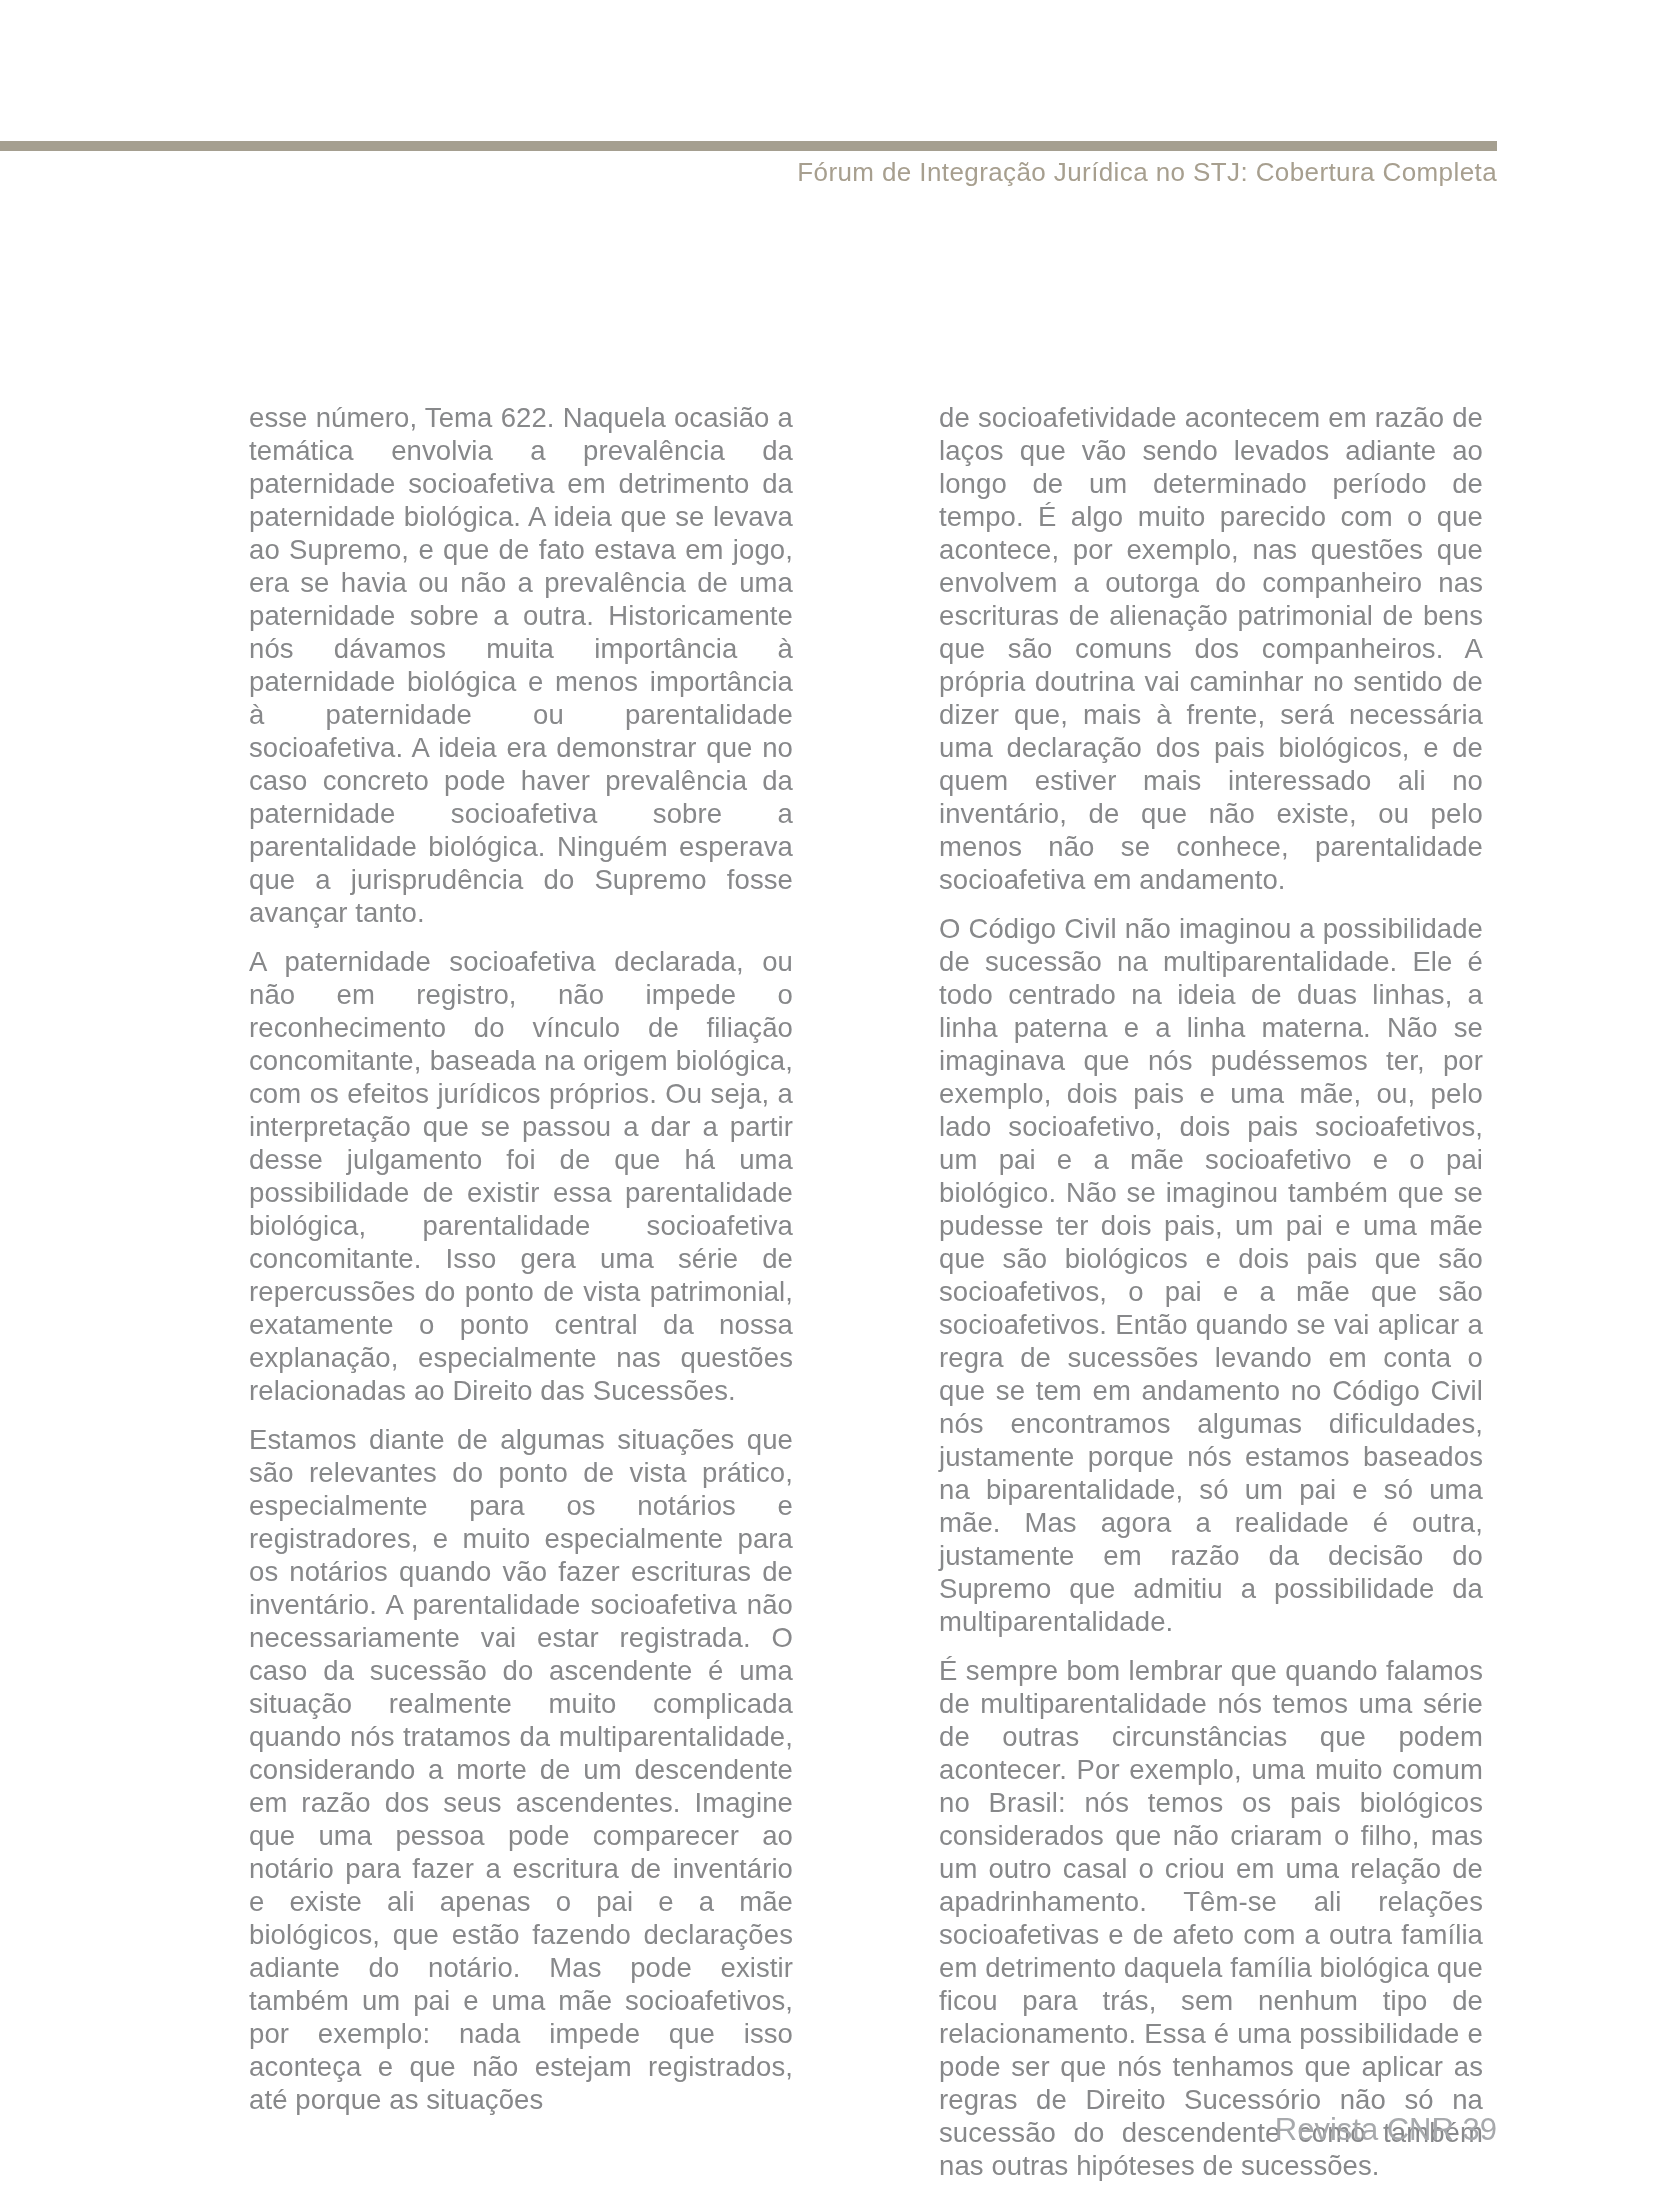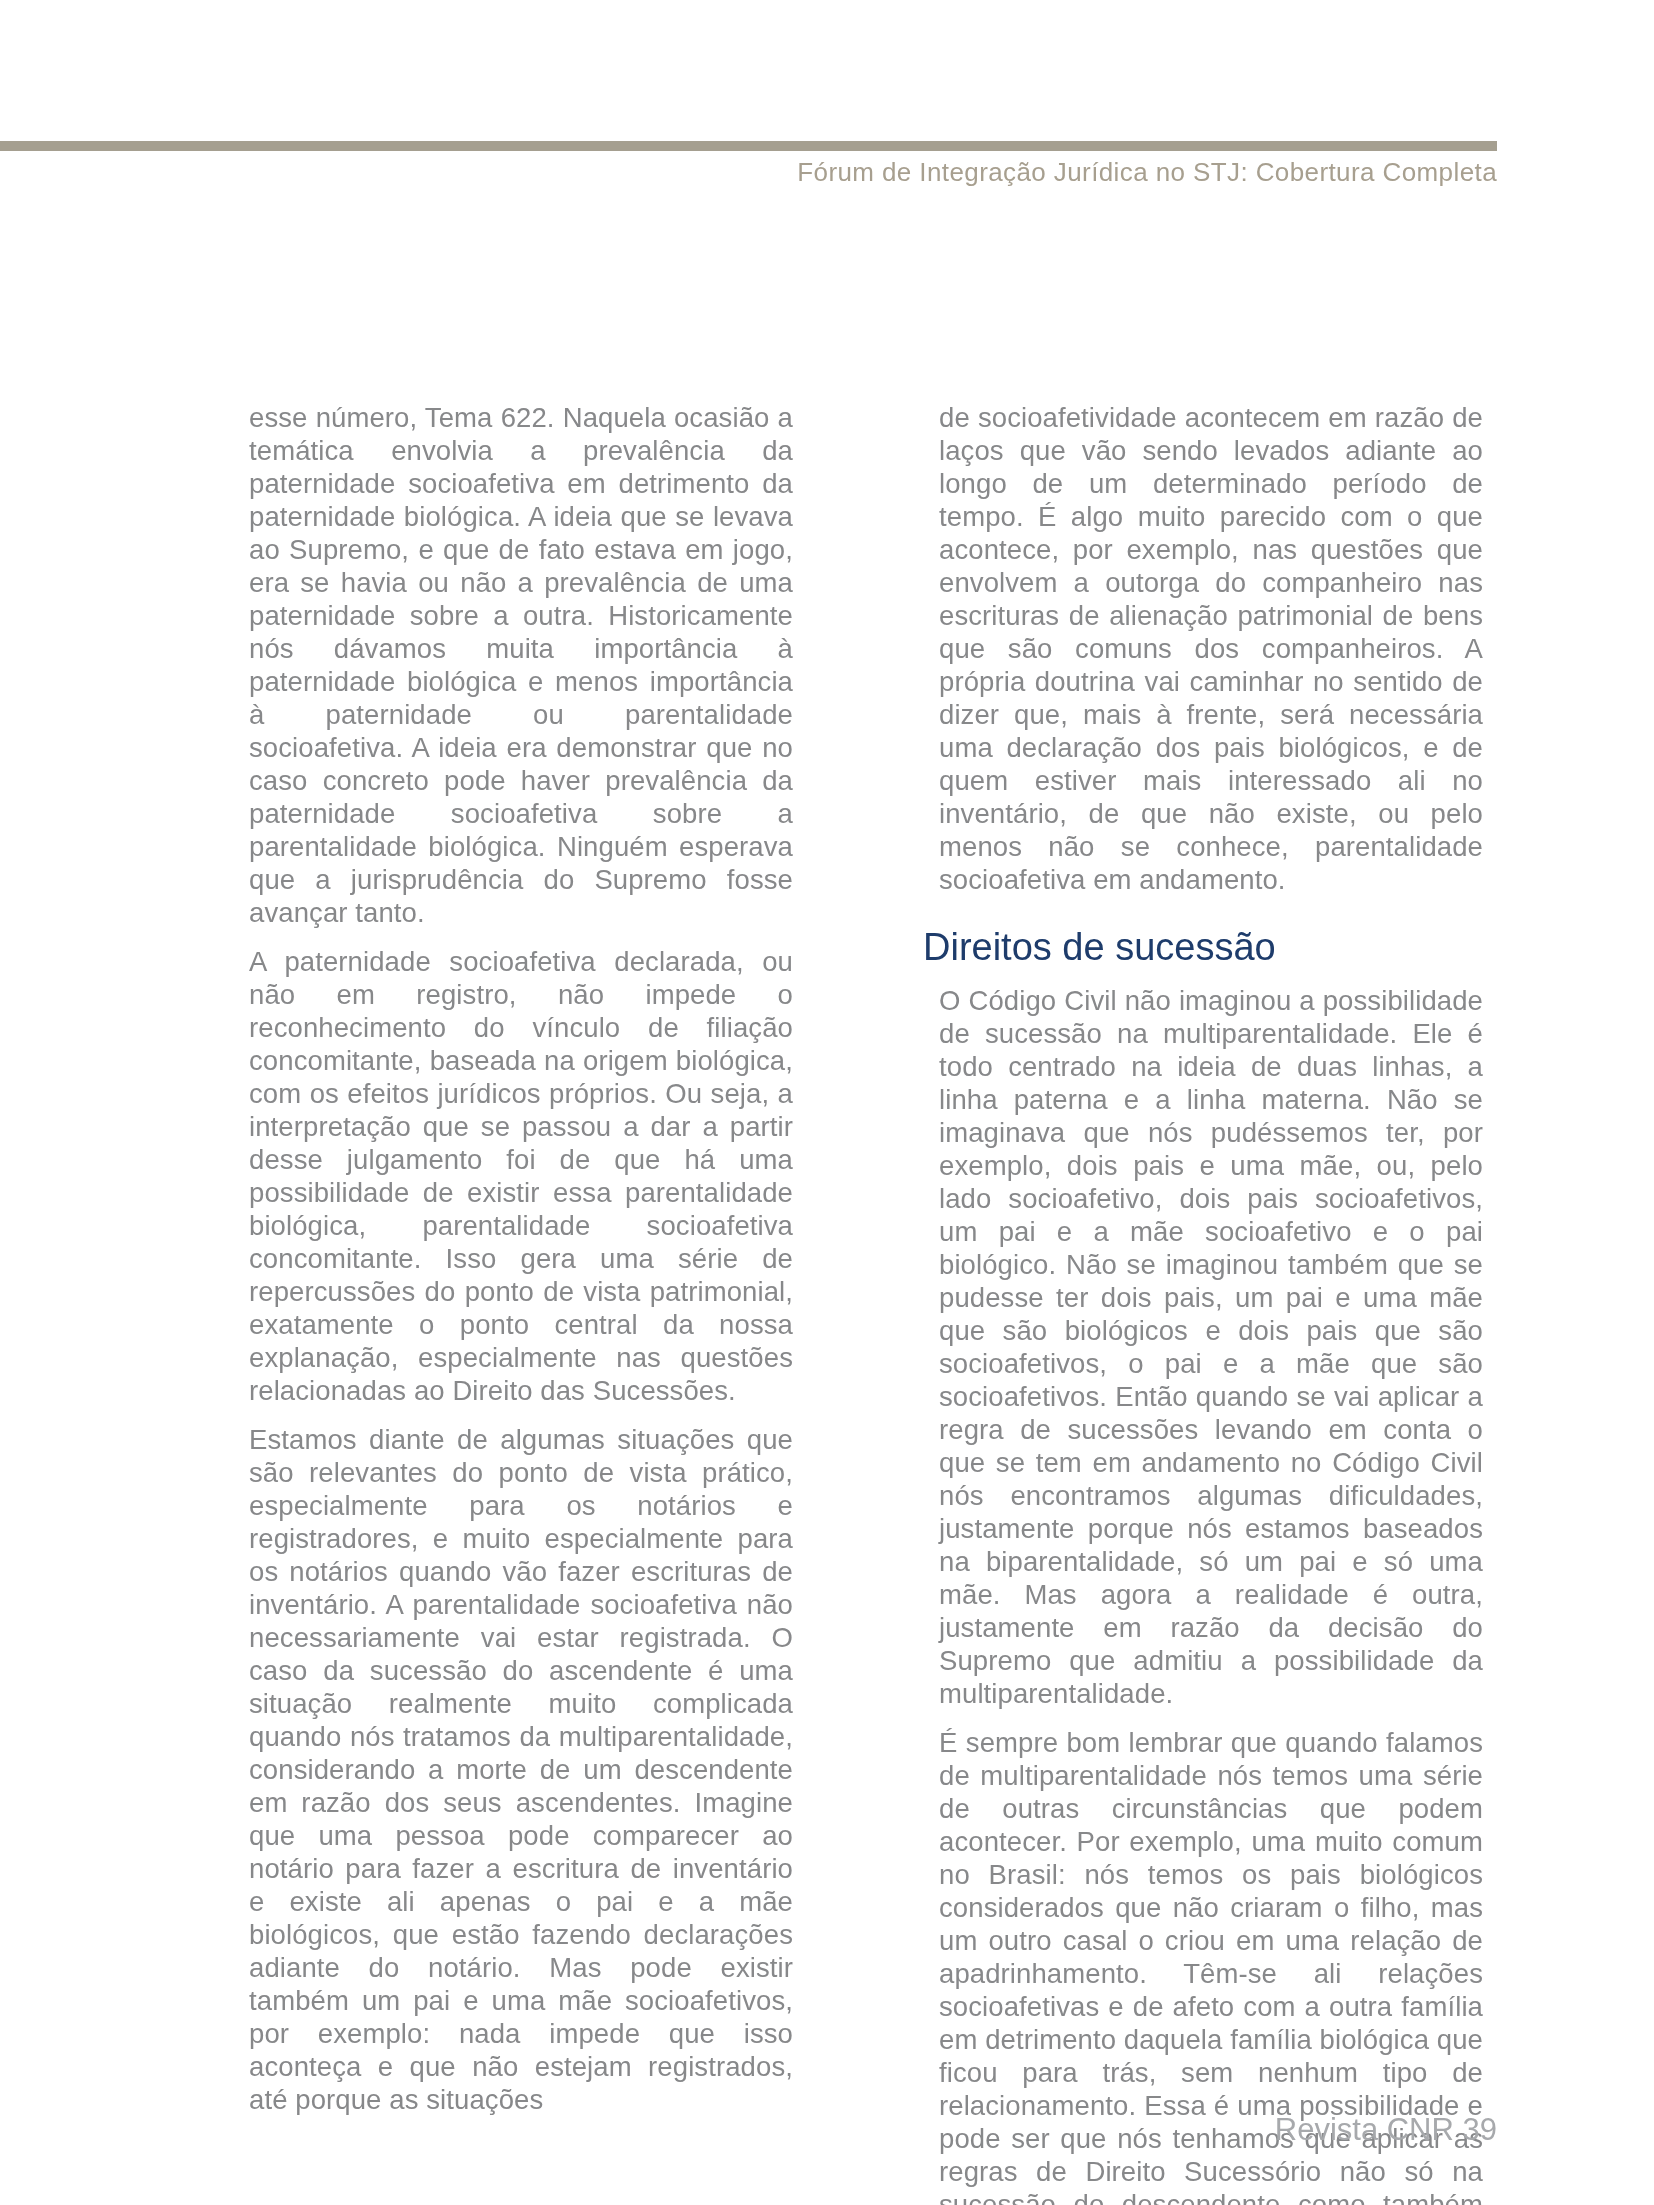--- a/index.html
+++ b/index.html
@@ -80,20 +80,19 @@
 <div class="content">
 
   <div class="column">
     <p>esse número, Tema 622. Naquela ocasião a temática envolvia a prevalência da paternidade socioafetiva em detrimento da paternidade biológica. A ideia que se levava ao Supremo, e que de fato estava em jogo, era se havia ou não a prevalência de uma paternidade sobre a outra. Historicamente nós dávamos muita importância à paternidade biológica e menos importância à paternidade ou parentalidade socioafetiva. A ideia era demonstrar que no caso concreto pode haver prevalência da paternidade socioafetiva sobre a parentalidade biológica. Ninguém esperava que a jurisprudência do Supremo fosse avançar tanto.</p>
     <p>A paternidade socioafetiva declarada, ou não em registro, não impede o reconhecimento do vínculo de filiação concomitante, baseada na origem biológica, com os efeitos jurídicos próprios. Ou seja, a interpretação que se passou a dar a partir desse julgamento foi de que há uma possibilidade de existir essa parentalidade biológica, parentalidade socioafetiva concomitante. Isso gera uma série de repercussões do ponto de vista patrimonial, exatamente o ponto central da nossa explanação, especialmente nas questões relacionadas ao Direito das Sucessões.</p>
     <p>Estamos diante de algumas situações que são relevantes do ponto de vista prático, especialmente para os notários e registradores, e muito especialmente para os notários quando vão fazer escrituras de inventário. A parentalidade socioafetiva não necessariamente vai estar registrada. O caso da sucessão do ascendente é uma situação realmente muito complicada quando nós tratamos da multiparentalidade, considerando a morte de um descendente em razão dos seus ascendentes. Imagine que uma pessoa pode comparecer ao notário para fazer a escritura de inventário e existe ali apenas o pai e a mãe biológicos, que estão fazendo declarações adiante do notário. Mas pode existir também um pai e uma mãe socioafetivos, por exemplo: nada impede que isso aconteça e que não estejam registrados, até porque as situações</p>
   </div>
 
   <div class="column">
     <p>de socioafetividade acontecem em razão de laços que vão sendo levados adiante ao longo de um determinado período de tempo. É algo muito parecido com o que acontece, por exemplo, nas questões que envolvem a outorga do companheiro nas escrituras de alienação patrimonial de bens que são comuns dos companheiros. A própria doutrina vai caminhar no sentido de dizer que, mais à frente, será necessária uma declaração dos pais biológicos, e de quem estiver mais interessado ali no inventário, de que não existe, ou pelo menos não se conhece, parentalidade socioafetiva em andamento.</p>
-    <h2>Direitos de sucessão</h2>
     <p>O Código Civil não imaginou a possibilidade de sucessão na multiparentalidade. Ele é todo centrado na ideia de duas linhas, a linha paterna e a linha materna. Não se imaginava que nós pudéssemos ter, por exemplo, dois pais e uma mãe, ou, pelo lado socioafetivo, dois pais socioafetivos, um pai e a mãe socioafetivo e o pai biológico. Não se imaginou também que se pudesse ter dois pais, um pai e uma mãe que são biológicos e dois pais que são socioafetivos, o pai e a mãe que são socioafetivos. Então quando se vai aplicar a regra de sucessões levando em conta o que se tem em andamento no Código Civil nós encontramos algumas dificuldades, justamente porque nós estamos baseados na biparentalidade, só um pai e só uma mãe. Mas agora a realidade é outra, justamente em razão da decisão do Supremo que admitiu a possibilidade da multiparentalidade.</p>
     <p>É sempre bom lembrar que quando falamos de multiparentalidade nós temos uma série de outras circunstâncias que podem acontecer. Por exemplo, uma muito comum no Brasil: nós temos os pais biológicos considerados que não criaram o filho, mas um outro casal o criou em uma relação de apadrinhamento. Têm-se ali relações socioafetivas e de afeto com a outra família em detrimento daquela família biológica que ficou para trás, sem nenhum tipo de relacionamento. Essa é uma possibilidade e pode ser que nós tenhamos que aplicar as regras de Direito Sucessório não só na sucessão do descendente como também nas outras hipóteses de sucessões.</p>
   </div>
 
 </div>
 
 <div class="page-footer">Revista CNR 39</div>
 
 </body></html>

